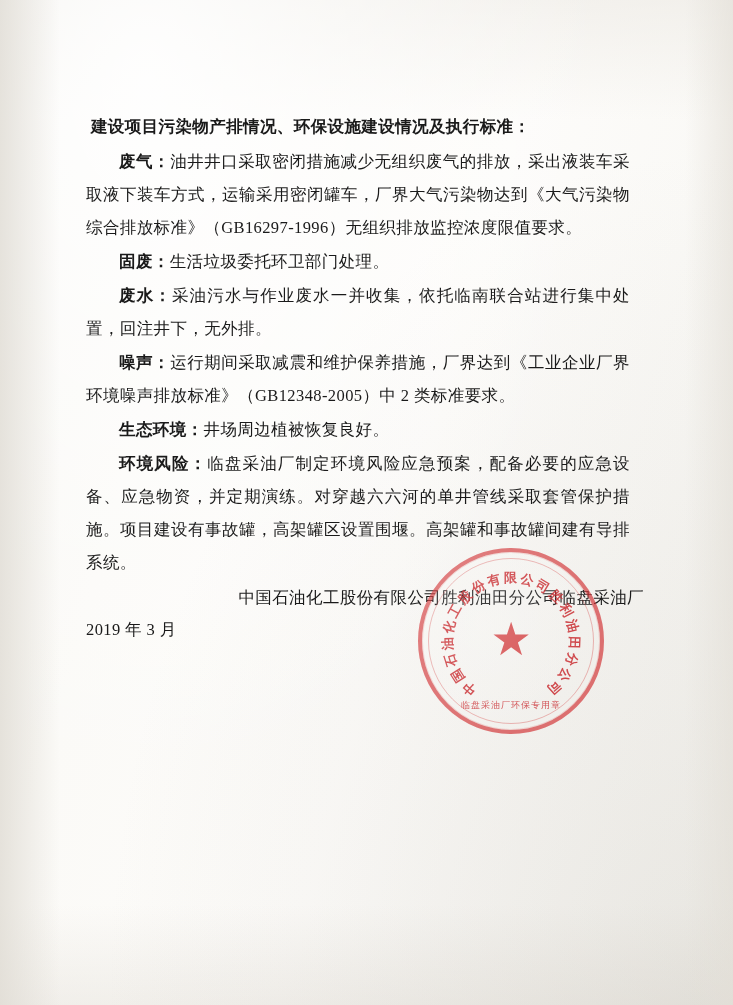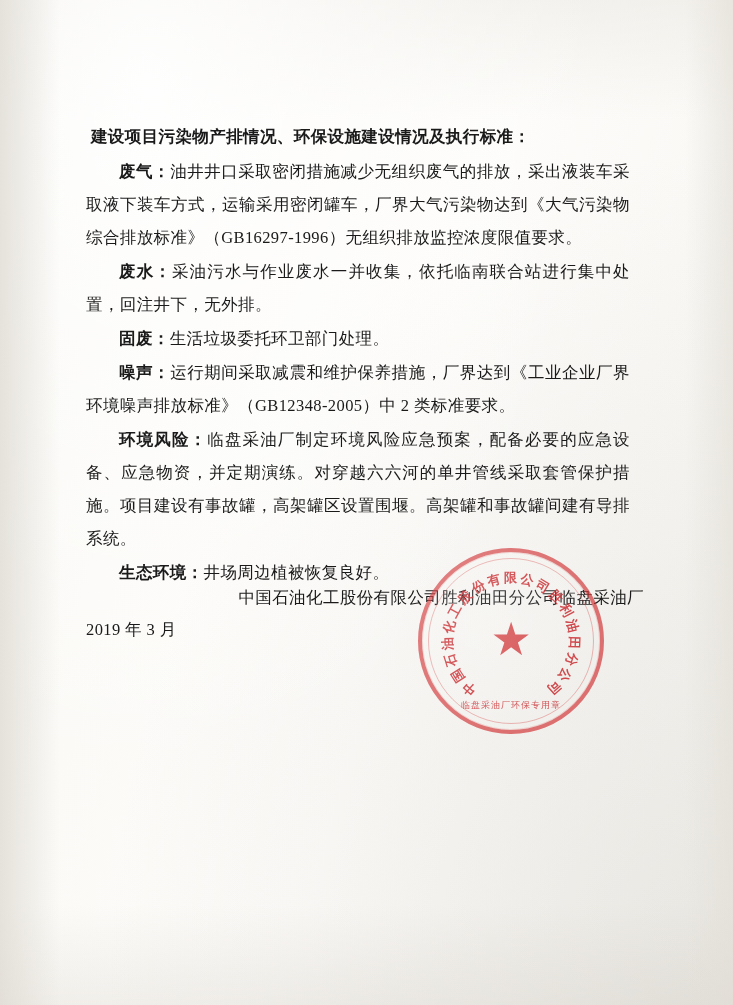--- a/index.html
+++ b/index.html
@@ -39,21 +39,21 @@
   }
   #edge-right {
     position: absolute;
     right: 0; top: 0; bottom: 0; width: 48px;
     background: linear-gradient(270deg, rgba(226,222,214,0.6) 0%, rgba(255,255,255,0) 100%);
     pointer-events: none;
   }
   #doc-body {
     position: absolute;
     left: 86px;
-    top: 120px;
+    top: 110px;
     width: 560px;
     color: #1a1a1a;
   }
   .para {
     font-size: 16.5px;
     line-height: 33px;
     letter-spacing: 0.4px;
     text-align: justify;
     margin: 0 16px 1px 0;
     text-indent: 0;
@@ -165,37 +165,37 @@
 
   <div id="doc-body">
 
     <div class="heading">建设项目污染物产排情况、环保设施建设情况及执行标准：</div>
 
     <p class="para indent">
       <span class="label">废气：</span><span>油井井口采取密闭措施减少无组织废气的排放，采出液装车采取液下装车方式，运输采用密闭罐车，厂界大气污染物达到《大气污染物综合排放标准》（GB16297-1996）无组织排放监控浓度限值要求。</span>
     </p>
 
     <p class="para indent">
+      <span class="label">固废：</span><span>生活垃圾委托环卫部门处理。</span>
+    </p>
+
+    <p class="para indent">
       <span class="label">废水：</span><span>采油污水与作业废水一并收集，依托临南联合站进行集中处置，回注井下，无外排。</span>
     </p>
 
     <p class="para indent">
-      <span class="label">固废：</span><span>生活垃圾委托环卫部门处理。</span>
-    </p>
-
-    <p class="para indent">
       <span class="label">噪声：</span><span>运行期间采取减震和维护保养措施，厂界达到《工业企业厂界环境噪声排放标准》（GB12348-2005）中 2 类标准要求。</span>
     </p>
 
     <p class="para indent">
+      <span class="label">生态环境：</span><span>井场周边植被恢复良好。</span>
+    </p>
+
+    <p class="para indent">
       <span class="label">环境风险：</span><span>临盘采油厂制定环境风险应急预案，配备必要的应急设备、应急物资，并定期演练。对穿越六六河的单井管线采取套管保护措施。项目建设有事故罐，高架罐区设置围堰。高架罐和事故罐间建有导排系统。</span>
-    </p>
-
-    <p class="para indent">
-      <span class="label">生态环境：</span><span>井场周边植被恢复良好。</span>
     </p>
 
   </div>
 
   <div class="sig-block">
     <div class="sig-line">中国石油化工股份有限公司胜利油田分公司临盘采油厂</div>
     <div class="sig-line sig-date">2019 年 3 月</div>
   </div>
 
   <div id="seal">

